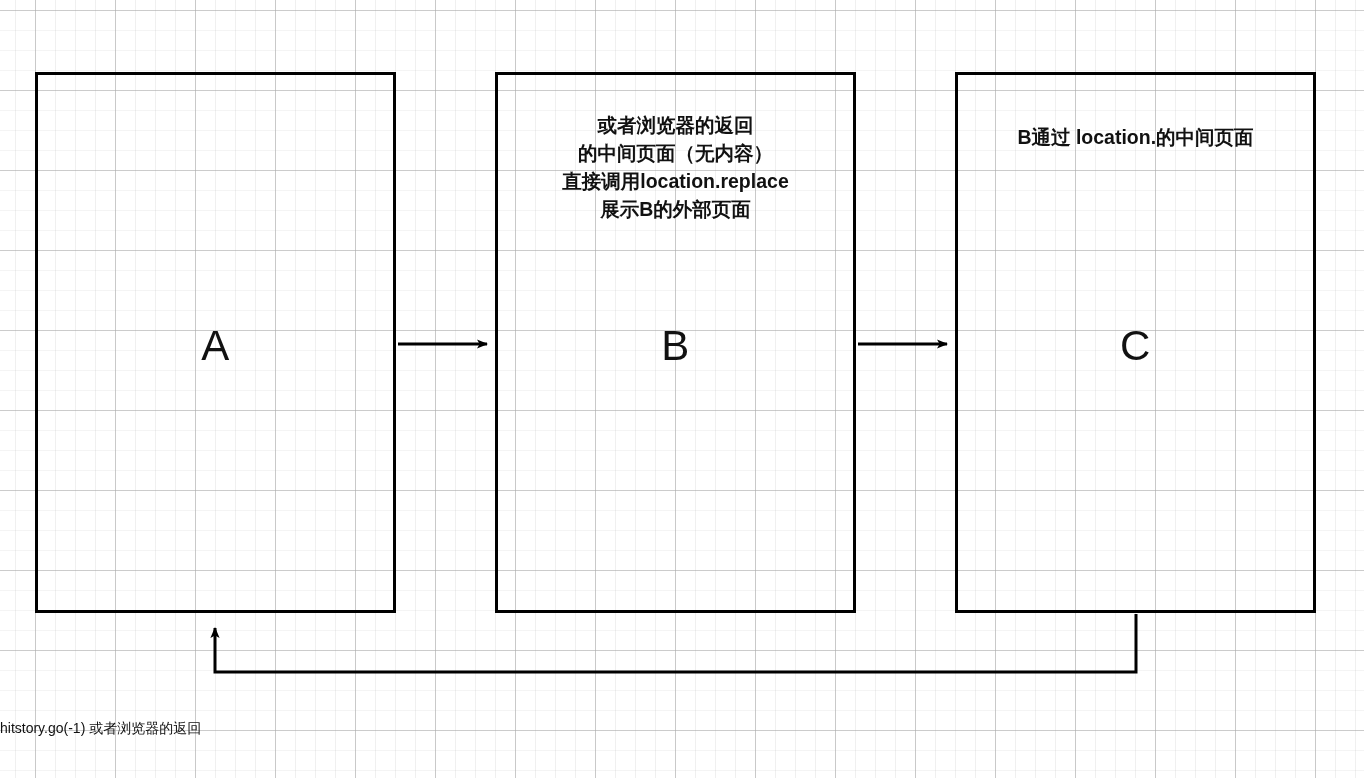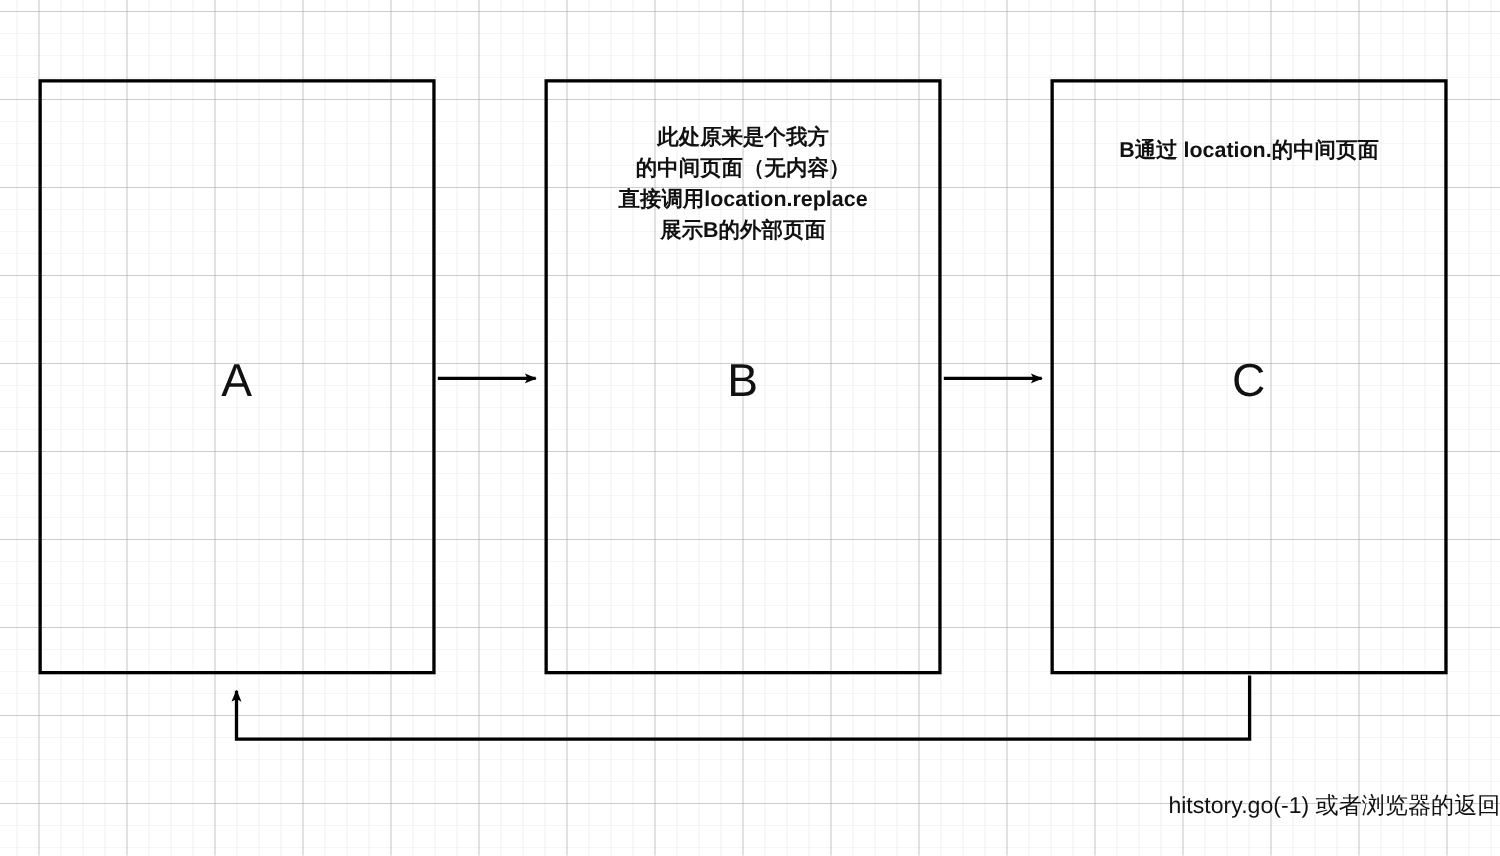--- a/index.html
+++ b/index.html
@@ -67,22 +67,22 @@
     font-size: 19.5px;
     font-weight: 700;
     line-height: 28px;
     color: #111111;
     white-space: pre-line;
     padding: 0 8px;
     box-sizing: border-box;
   }
   .edge-caption {
     position: absolute;
-    text-align: right;
-    font-size: 21px;
+    text-align: left;
+    font-size: 14px;
     font-weight: 400;
     line-height: 1.2;
     color: #111111;
     white-space: nowrap;
   }
 </style>
 </head>
 <body>
 
 <div id="canvas">
@@ -102,21 +102,21 @@
     <line x1="858" y1="344" x2="947" y2="344" stroke="#000000" stroke-width="3" marker-end="url(#arrowhead-right)"></line>
 
     <path d="M1136,614 L1136,672 L215,672 L215,628" fill="none" stroke="#000000" stroke-width="3" marker-end="url(#arrowhead-up)"></path>
   </svg>
 
   <div class="node-box" style="left:35px; top:72px; width:361px; height:541px;">
     <div class="node-letter" style="top:250px;">A</div>
   </div>
 
   <div class="node-box" style="left:495px; top:72px; width:361px; height:541px;">
-    <div class="node-note" style="top:36px;">此处原来是个我方
+    <div class="node-note" style="top:36px;">或者浏览器的返回
 的中间页面（无内容）
 直接调用location.replace
 展示B的外部页面</div>
     <div class="node-letter" style="top:250px;">B</div>
   </div>
 
   <div class="node-box" style="left:955px; top:72px; width:361px; height:541px;">
     <div class="node-note" style="top:48px;">B通过 location.的中间页面</div>
     <div class="node-letter" style="top:250px;">C</div>
   </div>

